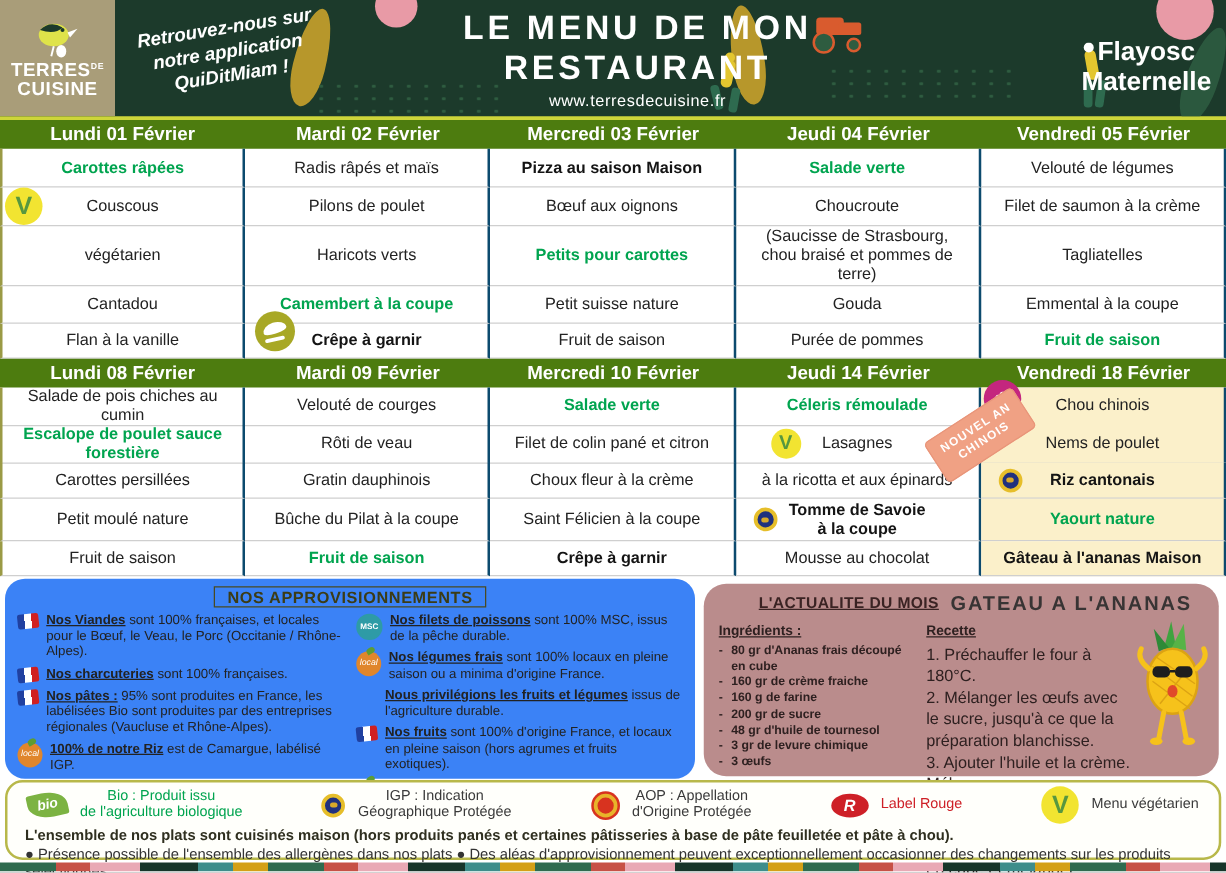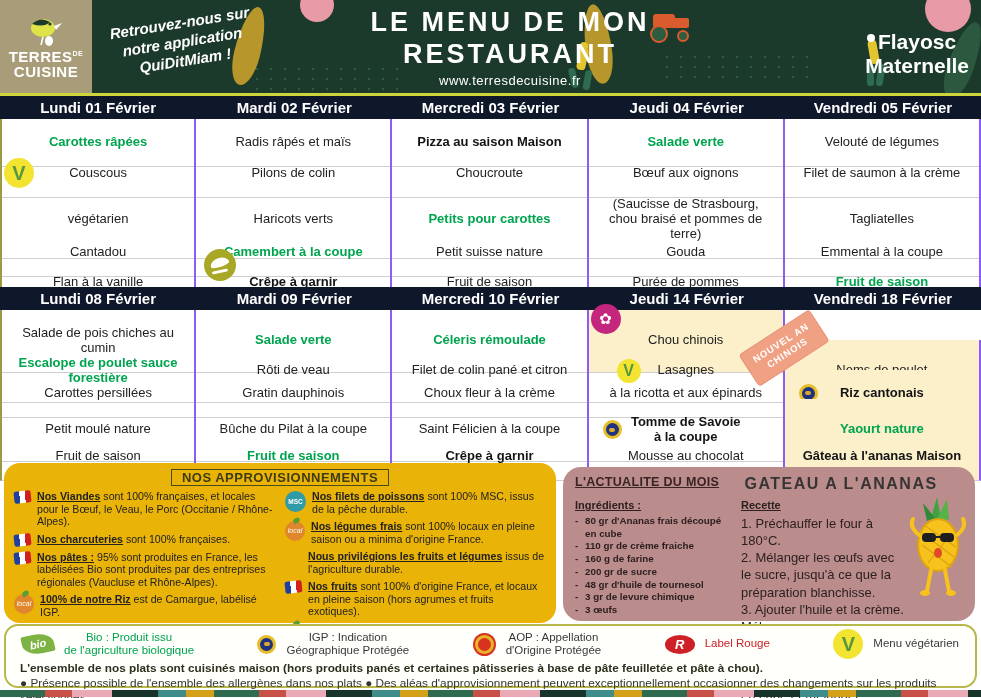--- a/index.html
+++ b/index.html
@@ -17,24 +17,24 @@
   .banner-title .t1, .banner-title .t2 { font-size:27px; font-weight:bold; letter-spacing:3px; line-height:1.2;text-align:center; }
   .banner-title .site { font-size:13px; margin-top:2px; letter-spacing:.5px; }
   .school { position:absolute; right:12px; top:30px; color:#fff; font-weight:bold; font-size:21px; text-align:center; line-height:1.15; z-index:3; }
   .deco { position:absolute; z-index:1; }
   .leaf { width:26px; height:80px; background:#c9a22b; border-radius:50% 50% 50% 50%/60% 60% 40% 40%; opacity:.9; }
   .flower { background:#e89aa6; border-radius:50%; }
   .dotfield { width:150px; height:30px; background:radial-gradient(circle 3px, #2e5c40 45%, transparent 50%); background-size:14px 10px; }
 
   
   .week { position:relative; }
-  .week-header { display:grid; grid-template-columns:repeat(5,1fr); background:#0f172a; }
+  .week-header { display:grid; grid-template-columns:repeat(5,1fr); background:#4d7c0f; }
   .day-header { color:#fff; font-weight:bold; font-size:15px; text-align:center; padding:3px 2px; }
   .menu-row { display:grid; grid-template-columns:repeat(5,1fr); }
-  .menu-cell { position:relative; display:flex; align-items:center; justify-content:center; text-align:center; font-size:13px; color:#222; padding:16px 8px; border-right:2px solid #8b5cf6; border-bottom:1.5px solid #cfcfcf; }
+  .menu-cell { position:relative; display:flex; align-items:center; justify-content:center; text-align:center; font-size:13px; color:#222; padding:0 8px; border-right:2px solid #0c4a6e; border-bottom:1.5px solid #cfcfcf; }
   .menu-cell.first-col { border-left:2px solid #9a9a45; }
   .menu-cell.cream { background:#fbf0ca; }
   .item-text { white-space:pre-line; line-height:1.15; }
   .item-text.green { color:#00a44f; font-weight:bold; }
   .item-text.bolded { color:#141414; font-weight:bold; }
 
   .badge-cny { position:absolute; left:742px; top:42px; transform:rotate(-33deg); background:#f0a184; color:#fff; font-weight:bold; font-size:9.5px; letter-spacing:1px; padding:7px 10px; border-radius:4px; text-align:center; white-space:pre-line; line-height:1.25; z-index:5; box-shadow:0 0 0 1px #e8957a inset; }
 
   
   .ic { display:inline-flex; align-items:center; justify-content:center; border-radius:50%; flex:none; position:relative; }
@@ -51,33 +51,33 @@
   .ic-bio { width:32px; height:20px; background:#7cb342; border-radius:4px 70% 4px 70%; transform:rotate(-12deg); color:#fff; font-style:italic; font-size:11px; font-weight:bold; border-radius:2px 60% 2px 60%; display:inline-flex; align-items:center; justify-content:center; }
   .ic-lr { width:30px; height:19px; background:transparent; }
   .ic-lr span { width:30px; height:19px; background:#ce2027; border-radius:50%; color:#fff; font-weight:bold; font-style:italic; font-size:13px; display:inline-flex; align-items:center; justify-content:center; }
   .ic-flag { width:17px; height:12px; border-radius:2px; background:linear-gradient(90deg,#2040a0 0 33%,#fff 33% 66%,#d02020 66% 100%); transform:rotate(-6deg); }
   .ic-local { width:20px; height:20px; background:#e0862c; color:#fff; font-size:7px; font-style:italic; }
   .ic-local::before { content:""; position:absolute; top:-3px; left:8px; width:7px; height:5px; background:#5d9c34; border-radius:50% 50% 50% 0; transform:rotate(-30deg); }
   .ic-msc { width:21px; height:21px; background:#2e9ba6; color:#fff; font-size:6.5px; font-weight:bold; }
 
   
   .bottom { position:relative; height:236px; }
-  .supply-box { position:absolute; left:4px; top:2px; width:552px; height:160px; background:#eab308; border-radius:16px; padding:6px 10px 4px 10px; }
+  .supply-box { position:absolute; left:4px; top:2px; width:552px; height:160px; background:#3b82f6; border-radius:16px; padding:6px 10px 4px 10px; }
   .supply-title { width:fit-content; margin:0 auto 4px auto; border:1.5px solid #4a4a20; padding:0 10px; font-weight:bold; font-size:13px; letter-spacing:.5px; color:#3c3c14; font-family:"Liberation Sans",sans-serif; font-stretch:condensed; }
   .supply-cols { display:flex; gap:10px; }
   .supply-col { flex:1; }
   .supply-item { display:flex; gap:6px; align-items:flex-start; margin-bottom:5px; font-size:10.6px; line-height:1.18; color:#222; }
   .supply-item .txt { flex:1; }
   .supply-item .lead { font-weight:bold; text-decoration:underline; }
   .supply-item .rest { font-weight:500; }
   .supply-item .ic { margin-top:1px; }
 
   .news-box { position:absolute; left:563px; top:6px; width:412px; height:154px; background:#ba8c8c; border-radius:18px; padding:8px 12px; color:#2e2020; }
   .news-head-row { display:flex; align-items:flex-start; }
-  .news-header { font-weight:bold; font-size:12.5px; color:#3a2323; text-decoration:underline; letter-spacing:.3px; font-stretch:condensed; }
+  .news-header { font-weight:bold; font-size:12.5px; color:#3a2323; text-decoration:underline; letter-spacing:.3px; font-stretch:condensed;margin-left:32px; }
   .news-title { flex:1; text-align:center; font-size:16px; font-weight:bold; letter-spacing:1.5px; color:#383434; font-stretch:condensed; }
   .news-cols { display:flex; margin-top:6px; gap:8px; }
   .news-ing { width:158px; }
   .news-rec { flex:1; padding-right:56px; }
   .news-sub { font-weight:bold; text-decoration:underline; font-size:11px; margin-bottom:4px; }
   .ing-item { font-size:9.8px; font-weight:bold; line-height:1.3; padding-left:10px; position:relative; }
   .ing-item::before { content:"-"; position:absolute; left:0; }
   .rec-step { font-size:13px; line-height:1.32; }
   .pineapple { position:absolute; right:4px; top:26px; }
 
@@ -184,27 +184,27 @@
         <div class="menu-cell">
           <span class="item-text">Velouté de légumes</span>
         </div>
       </div>
       <div class="menu-row" style="height: 31px;">
         <div class="menu-cell first-col">
           <span class="ic ic-v edge" style="left: 2px;">V</span>
           <span class="item-text">Couscous</span>
         </div>
         <div class="menu-cell">
-          <span class="item-text">Pilons de colin</span>
+          <span class="item-text">Pilons de poulet</span>
+        </div>
+        <div class="menu-cell">
+          <span class="item-text">Bœuf aux oignons</span>
         </div>
         <div class="menu-cell">
           <span class="item-text">Choucroute</span>
-        </div>
-        <div class="menu-cell">
-          <span class="item-text">Bœuf aux oignons</span>
         </div>
         <div class="menu-cell">
           <span class="item-text">Filet de saumon à la crème</span>
         </div>
       </div>
       <div class="menu-row" style="height: 48px;">
         <div class="menu-cell first-col">
           <span class="item-text">végétarien</span>
         </div>
         <div class="menu-cell">
@@ -263,20 +263,23 @@
         <div class="day-header">Mardi 09 Février</div>
         <div class="day-header">Mercredi 10 Février</div>
         <div class="day-header">Jeudi 14 Février</div>
         <div class="day-header">Vendredi 18 Février</div>
       </div>
       <div class="menu-row" style="height: 30px;">
         <div class="menu-cell first-col">
           <span class="item-text">Salade de pois chiches au cumin</span>
         </div>
         <div class="menu-cell">
+          <span class="item-text">Velouté de courges</span>
+        </div>
+        <div class="menu-cell">
           <span class="item-text green">Salade verte</span>
         </div>
         <div class="menu-cell">
           <span class="item-text green">Céleris rémoulade</span>
         </div>
         <div class="menu-cell cream">
           <span class="ic ic-cny edge" style="left: 2px; top: -6px;">✿</span>
           <span class="item-text">Chou chinois</span>
         </div>
       </div>
@@ -407,21 +410,21 @@
     <div class="news-box">
       <div class="news-head-row">
         <div class="news-header">L'ACTUALITE DU MOIS</div>
         <div class="news-title">GATEAU A L'ANANAS</div>
       </div>
       <div class="news-cols">
         <div class="news-ing">
           <div class="news-sub">Ingrédients :</div>
           <div id="ingredients-list">
               <div class="ing-item">80 gr d'Ananas frais découpé en cube</div>
-              <div class="ing-item">110 gr de crème fraiche</div>
+              <div class="ing-item">160 gr de crème fraiche</div>
               <div class="ing-item">160 g de farine</div>
               <div class="ing-item">200 gr de sucre</div>
               <div class="ing-item">48 gr d'huile de tournesol</div>
               <div class="ing-item">3 gr de levure chimique</div>
               <div class="ing-item">3 œufs</div>
             </div>
         </div>
         <div class="news-rec">
           <div class="news-sub">Recette</div>
           <div id="steps-list">

